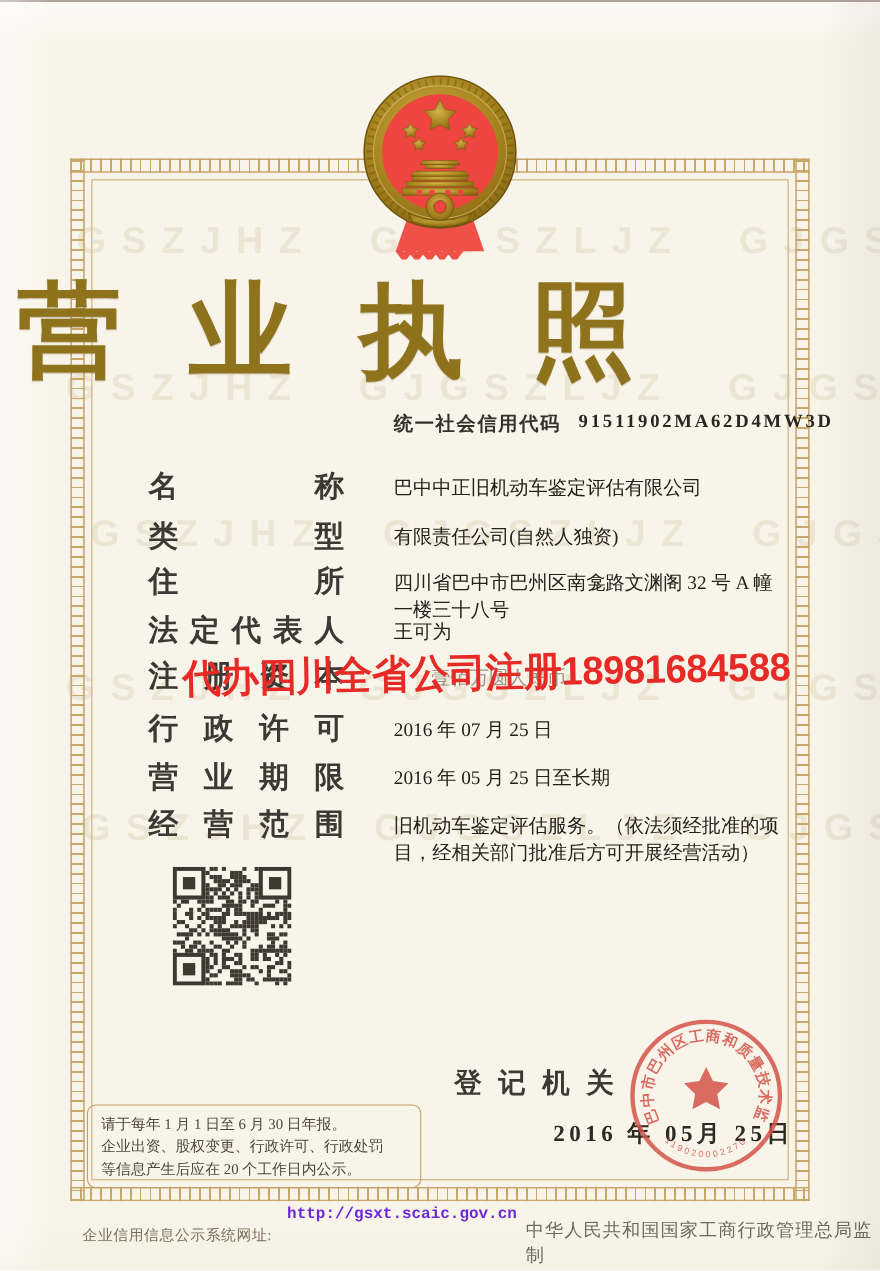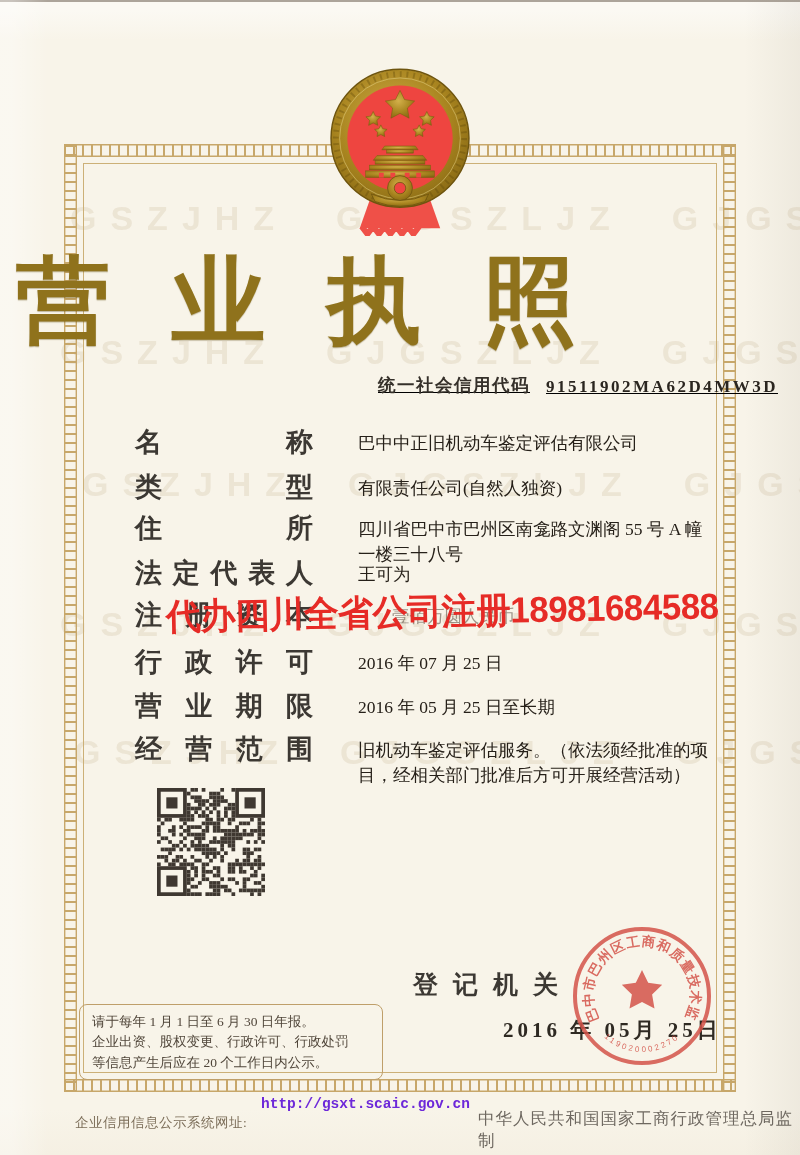--- a/index.html
+++ b/index.html
@@ -28,21 +28,21 @@
     box-shadow:inset 1.4px 0 #c7a76a, inset -1.4px 0 #c7a76a; }
   .band.top{top:0;} .band.bottom{bottom:0;} .band.left{left:0;} .band.right{right:0;}
   .frame-inner { position:absolute; inset:19px; border:1px solid #ccb077; }
 
   .emblem { position:absolute; left:322px; top:54px; width:156px; height:182px; z-index:3; }
 
   .doc-title { position:absolute; left:16px; top:238px; width:800px; text-align:left; z-index:4;
     font-family:"Liberation Serif",serif; font-weight:700; font-size:94px; color:#8f721c;
     letter-spacing:0; word-spacing:38px; text-shadow:0 1px 1px rgba(90,70,10,.35); }
 
-  .code-line { position:absolute; left:378px; top:373px; z-index:4; display:flex; gap:16px; align-items:flex-end;text-decoration:underline; }
+  .code-line { position:absolute; left:358px; top:373px; z-index:4; display:flex; gap:16px; align-items:flex-start; }
   .code-label { font:700 17.5px "Liberation Serif",serif; color:#35302a; letter-spacing:1.5px; }
   .code-value { font:600 17px "Liberation Serif",serif; color:#2b2620; letter-spacing:2.5px; }
 
   .row { position:absolute; left:135px; width:580px; display:flex; align-items:flex-start; z-index:4;gap:41px; }
   .flabel { display:inline-block; width:178px; flex:0 0 178px;
     font:700 27px/1.1 "Liberation Serif",serif; color:#3c3833;
     text-align:justify; text-align-last:justify; }
   .fvalue { display:inline-block; margin-left:4px; padding-top:3px; width:396px;
     font:400 17.5px/1.45 "Liberation Serif",serif; color:#262019; }
   .fvalue.faded { color:rgba(82,70,56,.55);margin-left:38px; }
@@ -147,21 +147,21 @@
 <div class="row" style="top:428px">
   <span class="flabel">名称</span>
   <span class="fvalue">巴中中正旧机动车鉴定评估有限公司</span>
 </div>
 <div class="row" style="top:473px">
   <span class="flabel">类型</span>
   <span class="fvalue">有限责任公司(自然人独资)</span>
 </div>
 <div class="row" style="top:514px">
   <span class="flabel">住所</span>
-  <span class="fvalue">四川省巴中市巴州区南龛路文渊阁 55 号 A 幢一楼三十八号</span>
+  <span class="fvalue">四川省巴中市巴州区南龛路文渊阁 32 号 A 幢一楼三十八号</span>
 </div>
 <div class="row" style="top:559px">
   <span class="flabel">法定代表人</span>
   <span class="fvalue">王可为</span>
 </div>
 <div class="row" style="top:601px">
   <span class="flabel">注册资本</span>
   <span class="fvalue faded">壹佰万圆人民币</span>
 </div>
 <div class="row" style="top:648px">

